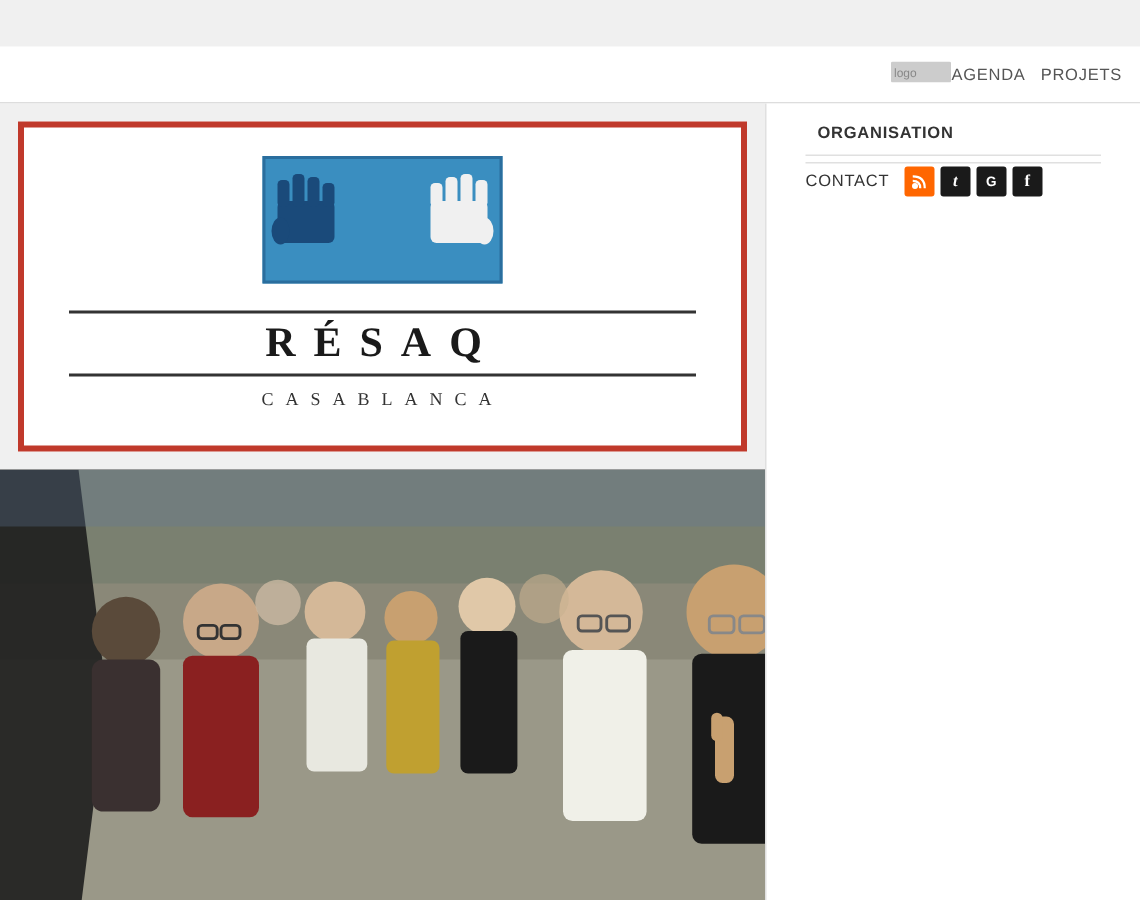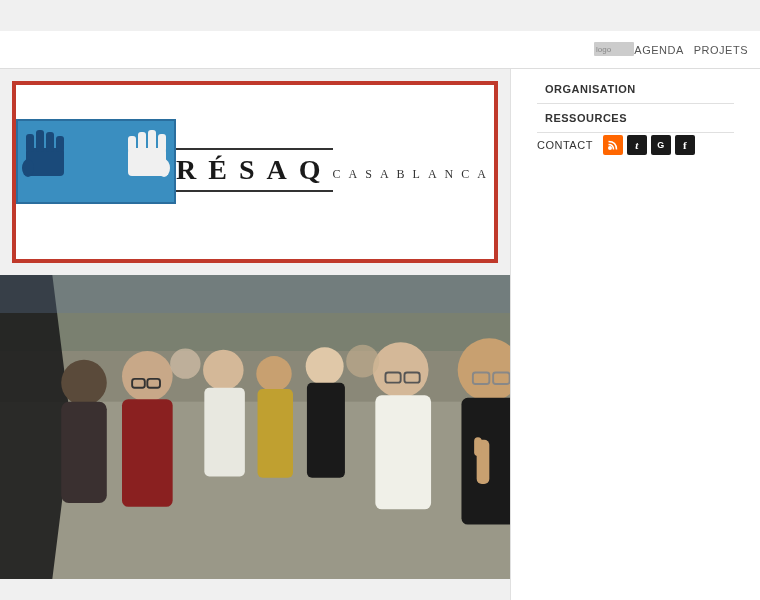--- a/index.html
+++ b/index.html
@@ -55,24 +55,24 @@
       position: relative;
     }
 
     
     .logo-box {
       margin: 12px;
       background: #fff;
       border: 4px solid #c0392b;
       padding: 20px 30px 24px 30px;
       display: flex;
-      flex-direction: row;
+      flex-direction: column;
       align-items: center;
       justify-content: center;
-      height: 182px;
+      height: 220px;
     }
 
     
     .hand-logo {
       width: 160px;
       height: 85px;
       background: #3a8ec0;
       position: relative;
       display: flex;
       align-items: center;
@@ -309,21 +309,20 @@
     </div>
   </div>
 
   <div class="right-panel">
 
     <div class="nav-grid">
       <div class="nav-item">ORGANISATION</div>
     </div>
     <div class="nav-separator"></div>
     <div class="nav-grid">
-      <div class="nav-item">RESSOURCES</div>
     </div>
     <div class="nav-separator"></div>
     <div class="contact-row">
       <div class="contact-label">CONTACT</div>
       <div class="social-icons">
         <div class="social-icon rss">
           <svg width="12" height="12" viewBox="0 0 12 12">
             <circle cx="3" cy="9" r="2" fill="white"></circle>
             <path d="M1.5 5.5 Q6.5 5.5 6.5 10.5" stroke="white" fill="none" stroke-width="1.5"></path>
             <path d="M1.5 2.5 Q9.5 2.5 9.5 10.5" stroke="white" fill="none" stroke-width="1.5"></path>

